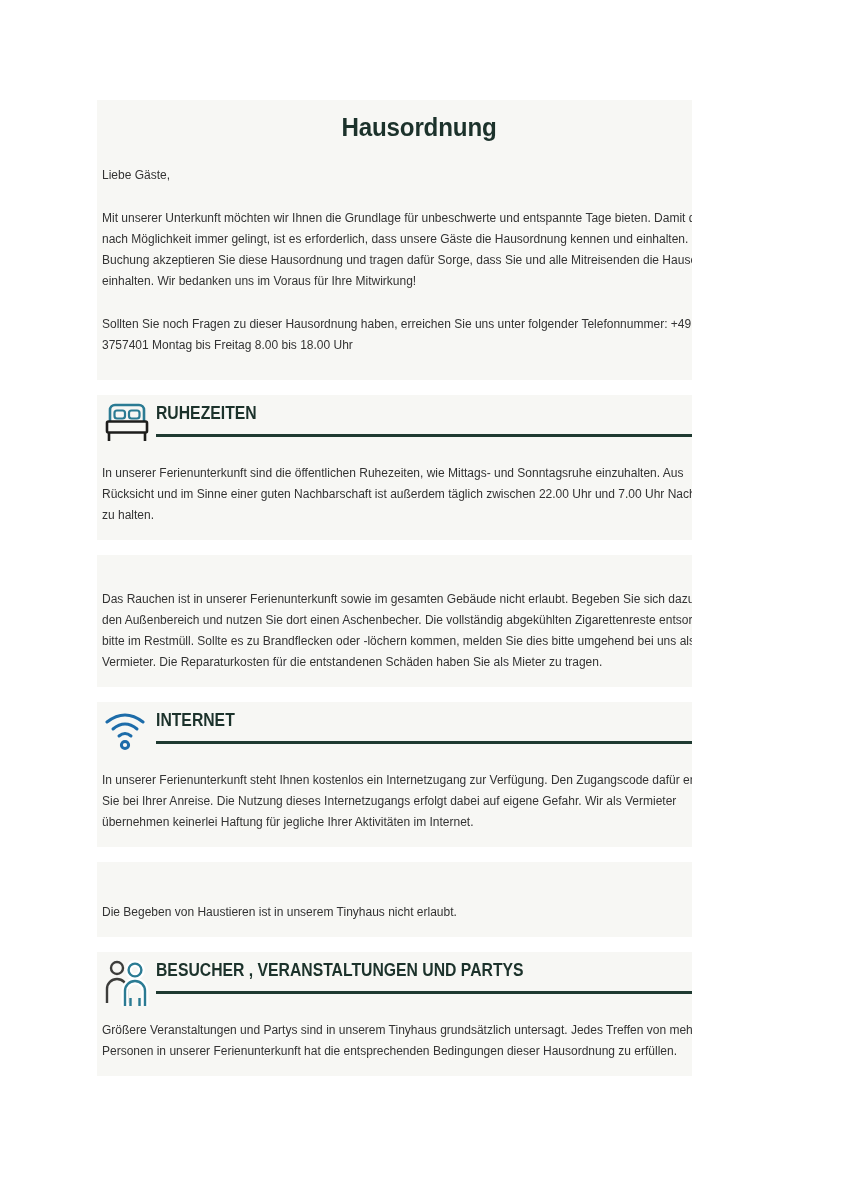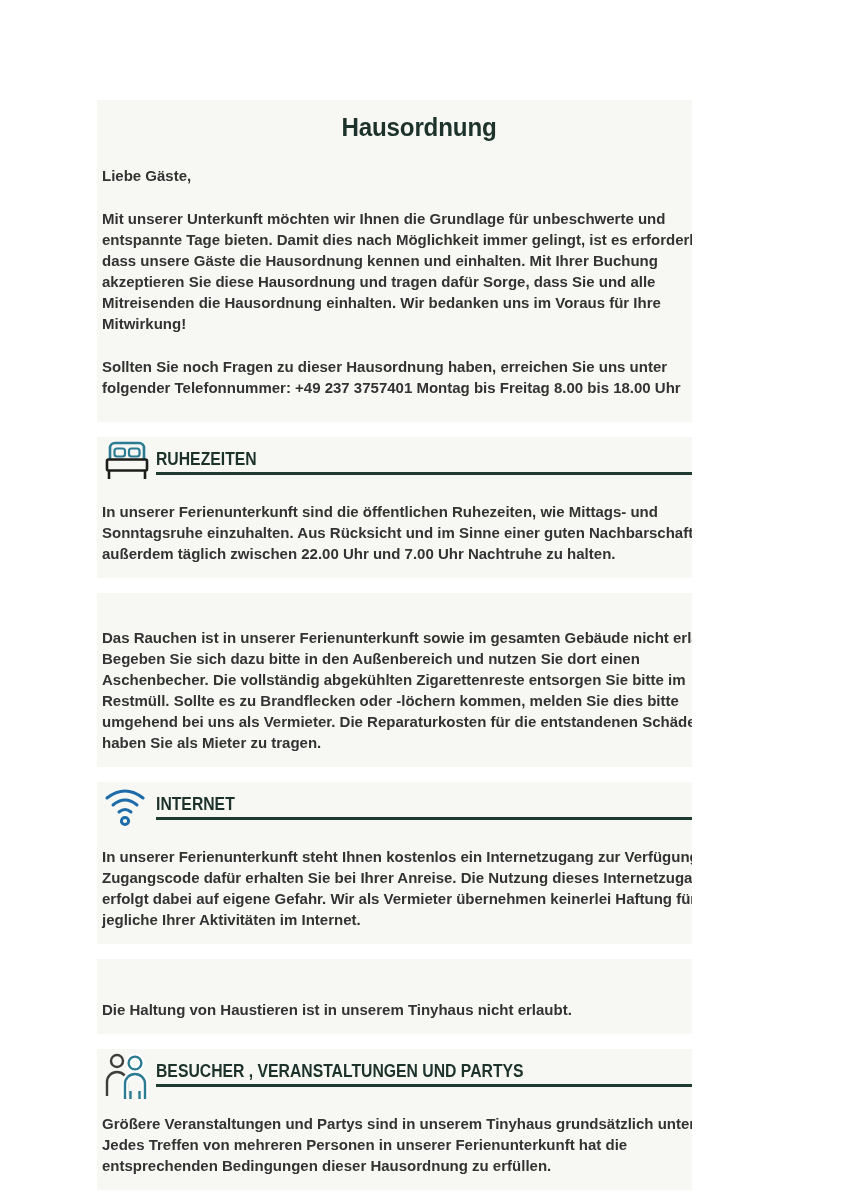--- a/index.html
+++ b/index.html
@@ -10,28 +10,28 @@
   }
   .page{position:relative;width:692px;height:1200px;overflow:hidden;background:#ffffff;}
   .content{position:absolute;left:97px;top:100px;width:651px;}
 
   .block{background:#f7f7f4;}
   .intro-block{padding:12px 12px 24px 5px;}
   .doc-title{
     text-align:center;font-size:26px;font-weight:700;color:#1c322b;margin:0;
     transform:scaleX(.93);letter-spacing:-0.2px;
   }
-  p.body-text{font-size:15px;line-height:21px;margin:0;font-weight:bold;}
+  p.body-text{font-size:12px;line-height:21px;margin:0;}
   .intro-block p.body-text{margin-top:22px;}
 
   .sec{background:#f7f7f4;margin-top:15px;padding:8px 10px 14px 5px;position:relative;}
   .sec-head{display:flex;align-items:flex-end;}
   .icon-box{flex:0 0 54px;position:relative;height:30px;}
   .icon-box svg{position:absolute;left:0;top:-6px;}
-  .title-wrap{flex:1;border-bottom:3px solid #1f3a31;padding-bottom:2px;}
+  .title-wrap{flex:1;border-bottom:3px solid #1f3a31;padding-bottom:10px;}
   .sec-title{
     font-size:17.5px;font-weight:700;color:#1c322b;margin:0;
     transform:scaleX(.9);transform-origin:0 50%;white-space:nowrap;letter-spacing:0;
   }
   .sec-body p.body-text{margin-top:26px;}
   .sec-haustiere .sec-body p.body-text{margin-top:32px;}
 </style>
 </head>
 <body>
 
@@ -85,21 +85,21 @@
           <h2 class="sec-title">INTERNET</h2>
         </div>
       </div>
       <div class="sec-body">
         <p class="body-text">In unserer Ferienunterkunft steht Ihnen kostenlos ein Internetzugang zur Verfügung. Den Zugangscode dafür erhalten Sie bei Ihrer Anreise. Die Nutzung dieses Internetzugangs erfolgt dabei auf eigene Gefahr. Wir als Vermieter übernehmen keinerlei Haftung für jegliche Ihrer Aktivitäten im Internet.</p>
       </div>
     </div>
 
     <div class="sec sec-haustiere">
       <div class="sec-body">
-        <p class="body-text">Die Haltung von Haustieren ist in unserem Tinyhaus nicht erlaubt.</p>
+        <p class="body-text">Die Begeben von Haustieren ist in unserem Tinyhaus nicht erlaubt.</p>
       </div>
     </div>
 
     <div class="sec">
       <div class="sec-head">
         <span class="icon-box">
           <svg width="54" height="50" viewBox="0 0 54 50" fill="none">
             <circle cx="15" cy="10" r="6" stroke="#3d3d3b" stroke-width="2.4"></circle>
             <path d="M5 45 V31 a10 10 0 0 1 20 0 V45" stroke="#3d3d3b" stroke-width="2.4"></path>
             <circle cx="33" cy="12" r="6.4" stroke="#ffffff" stroke-width="7"></circle>

